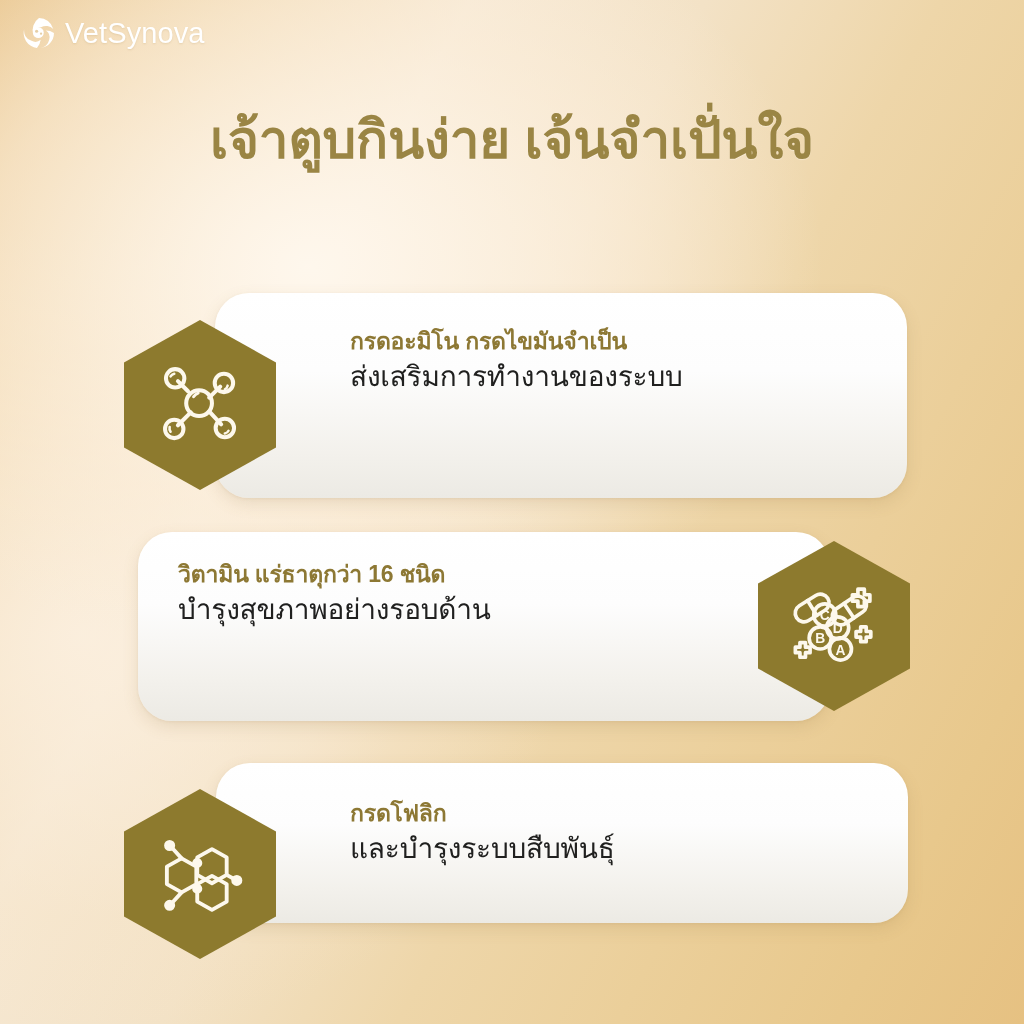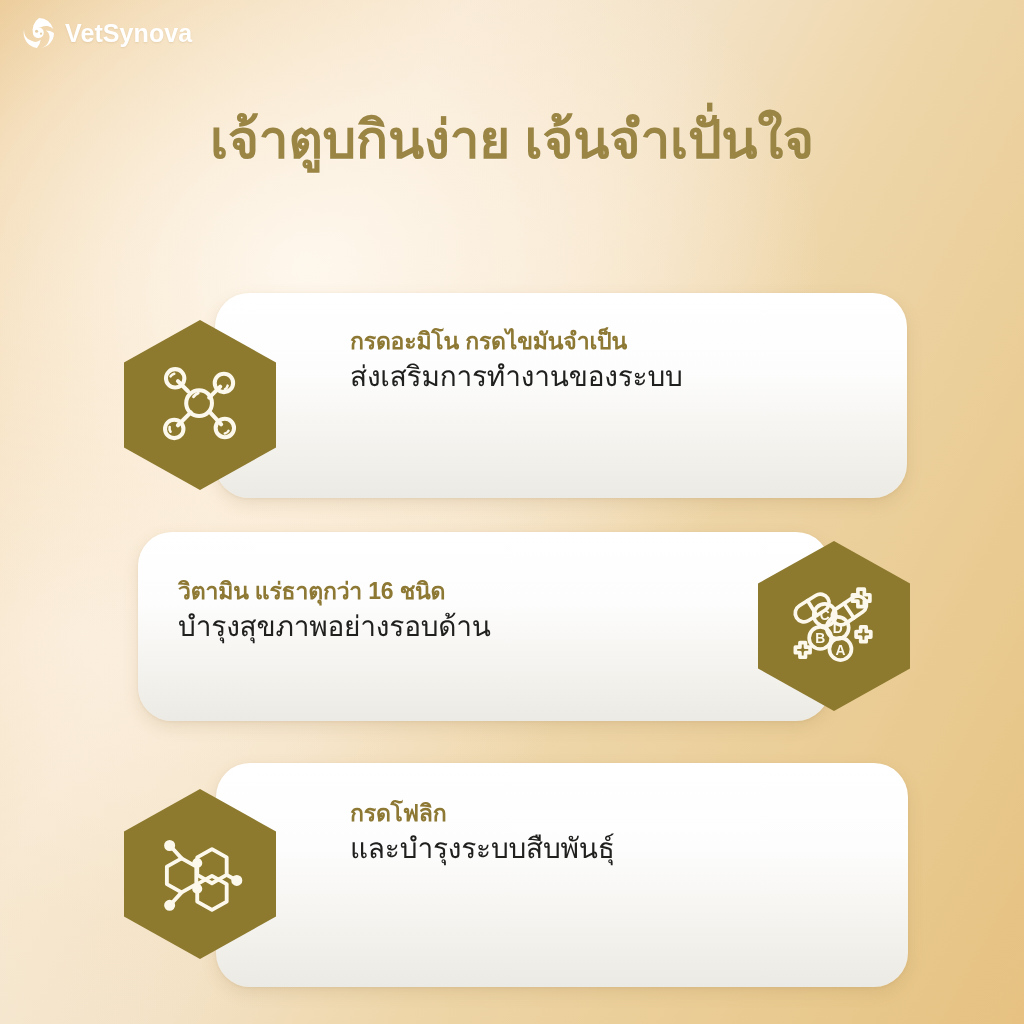--- a/index.html
+++ b/index.html
@@ -15,21 +15,21 @@
       radial-gradient(ellipse 70% 55% at 30% 26%, rgba(255,248,238,0.95) 0%, rgba(253,240,222,0.55) 45%, rgba(250,229,195,0.0) 72%),
       radial-gradient(ellipse 60% 50% at 8% 62%, rgba(252,240,224,0.85) 0%, rgba(249,230,200,0.25) 55%, rgba(245,220,180,0) 80%),
       linear-gradient(118deg,#e9c68e 0%,#efd6ac 14%,#f6e8d3 30%,#f3e2c6 45%,#eed6a9 60%,#ebcf9a 74%,#e8c88c 88%,#e6c182 100%);
   }
   
   #logo{
     position:absolute;left:22px;top:16px;display:flex;align-items:center;gap:9px;
   }
   #logo .mark{width:34px;height:34px;display:block;}
   #logo .word{
-    color:#ffffff;font-size:25px;letter-spacing:.1px;font-weight:700;
+    color:#ffffff;font-size:29px;letter-spacing:.1px;font-weight:400;
     line-height:34px;white-space:nowrap;
     text-shadow:0 1px 2px rgba(190,160,110,.28);
   }
   
   #headline{
     position:absolute;left:0;right:0;top:108px;text-align:center;
     color:#9a8544;font-weight:bold;font-size:53px;line-height:1.22;
     letter-spacing:-0.2px;
     text-shadow:0 1px 1px rgba(255,255,255,.35);
   }
@@ -57,24 +57,24 @@
     clip-path:polygon(50% 0%,100% 25%,100% 75%,50% 100%,0% 75%,0% 25%);
     filter:drop-shadow(0 3px 6px rgba(130,105,55,.22));
   }
   .hex svg{width:92px;height:92px;display:block;}
   
   #card-1{left:215px;top:293px;width:692px;height:205px;}
   #card-1 .txt{left:135px;top:34px;}
   #hex-1{left:124px;top:320px;}
   
   #card-2{left:138px;top:532px;width:692px;height:189px;}
-  #card-2 .txt{left:40px;top:45px;}
+  #card-2 .txt{left:40px;top:28px;}
   #hex-2{left:758px;top:541px;}
   
-  #card-3{left:216px;top:763px;width:692px;height:224px;}
+  #card-3{left:216px;top:763px;width:692px;height:160px;}
   #card-3 .txt{left:134px;top:36px;}
   #hex-3{left:124px;top:789px;}
 </style>
 </head>
 <body>
 
 <div id="stage">
 
   <div id="logo">
     <svg class="mark" viewBox="0 0 100 100">

